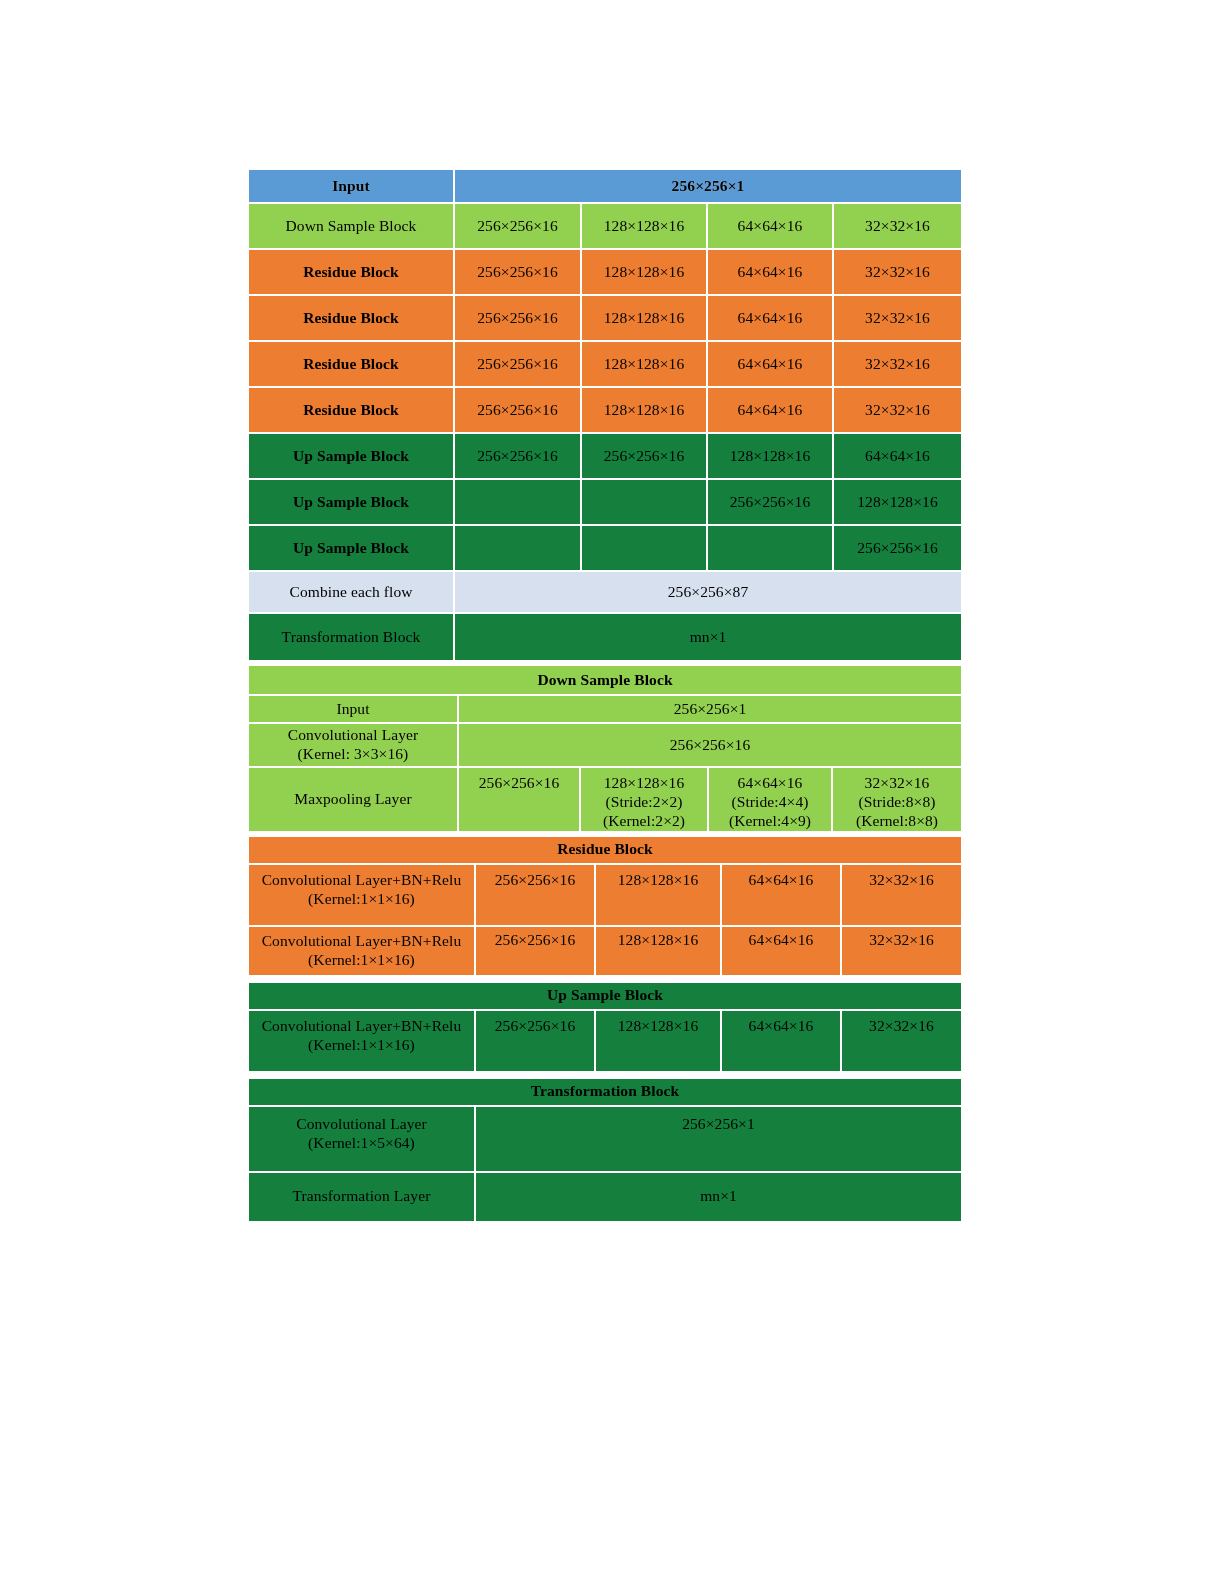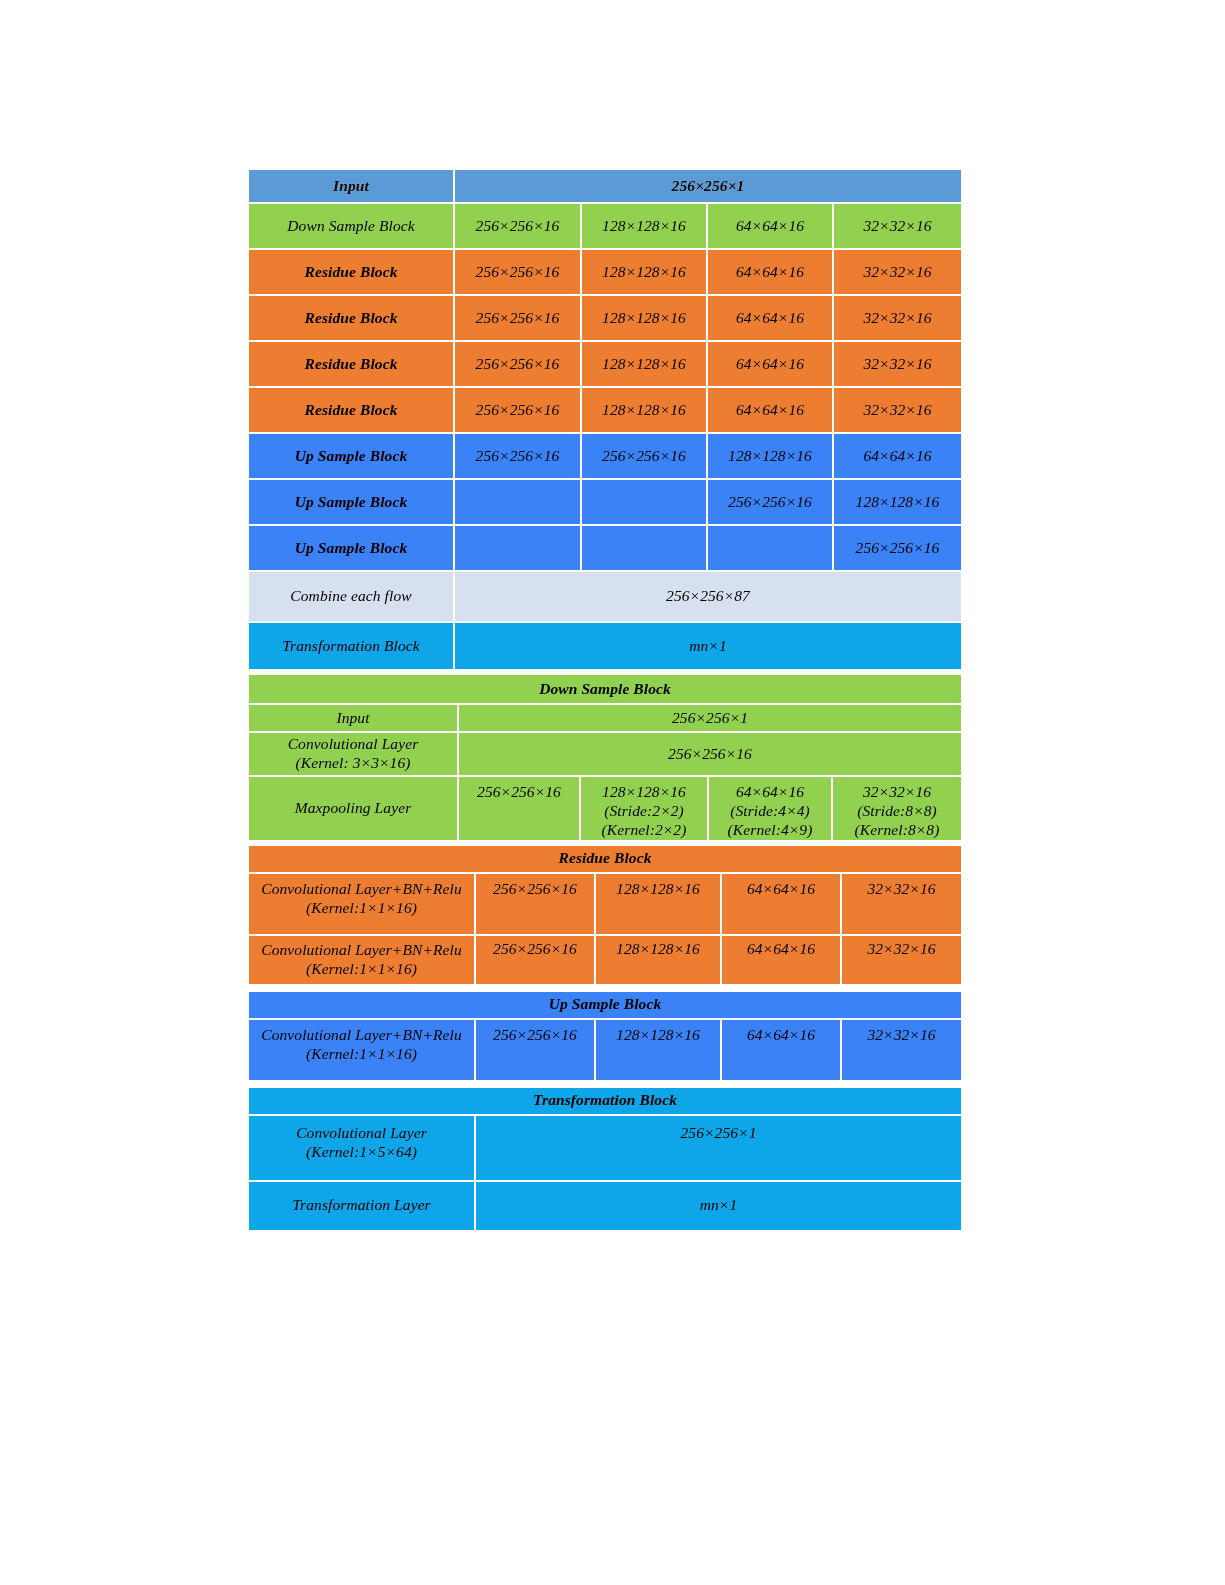--- a/index.html
+++ b/index.html
@@ -21,21 +21,20 @@
     width: 1225px;
     height: 1585px;
     background: #ffffff;
   }
 
   .tables-wrap {
     position: absolute;
     left: 249px;
     top: 170px;
     width: 712px;
-    font-style: italic;
   }
 
   table.fig {
     border-collapse: separate;
     border-spacing: 0;
     width: 712px;
     table-layout: fixed;
   }
 
   table.fig td {
@@ -51,23 +50,23 @@
     border-bottom: 2px solid #ffffff;
     letter-spacing: 0.1px;
   }
   table.fig td.last-col { border-right: 0; margin-top: 32px; }
   table.fig tr.last-row td { border-bottom: 0; }
 
   
   .c-blue   { background: #5B9BD5; }
   .c-green  { background: #92D050; }
   .c-orange { background: #ED7D31; }
-  .c-yellow { background: #3b82f6; }
+  .c-yellow { background: #15803d; }
   .c-ltblue { background: #D6E0EF; }
-  .c-gray   { background: #0ea5e9; }
+  .c-gray   { background: #15803d; }
 
   
   .hdr {
     color: #ffffff;
     font-weight: bold;
     text-shadow: 0 0 1px rgba(255,255,255,0.45);
   }
 
   .lbl { font-weight: normal; }
   .lbl-b { font-weight: bold; }
@@ -160,21 +159,21 @@
 
         <tr>
           <td class="c-yellow lbl-b" style="height:46px">Up Sample Block</td>
           <td class="c-yellow"></td>
           <td class="c-yellow"></td>
           <td class="c-yellow"></td>
           <td class="c-yellow last-col">256×256×16</td>
         </tr>
 
         <tr>
-          <td class="c-ltblue lbl" style="height:51px">Combine each flow</td>
+          <td class="c-ltblue lbl" style="height:42px">Combine each flow</td>
           <td class="c-ltblue last-col" colspan="4">256×256×87</td>
         </tr>
 
         <tr class="last-row">
           <td class="c-gray lbl" style="height:46px">Transformation Block</td>
           <td class="c-gray last-col" colspan="4">mn×1</td>
         </tr>
       </tbody>
     </table>
 

